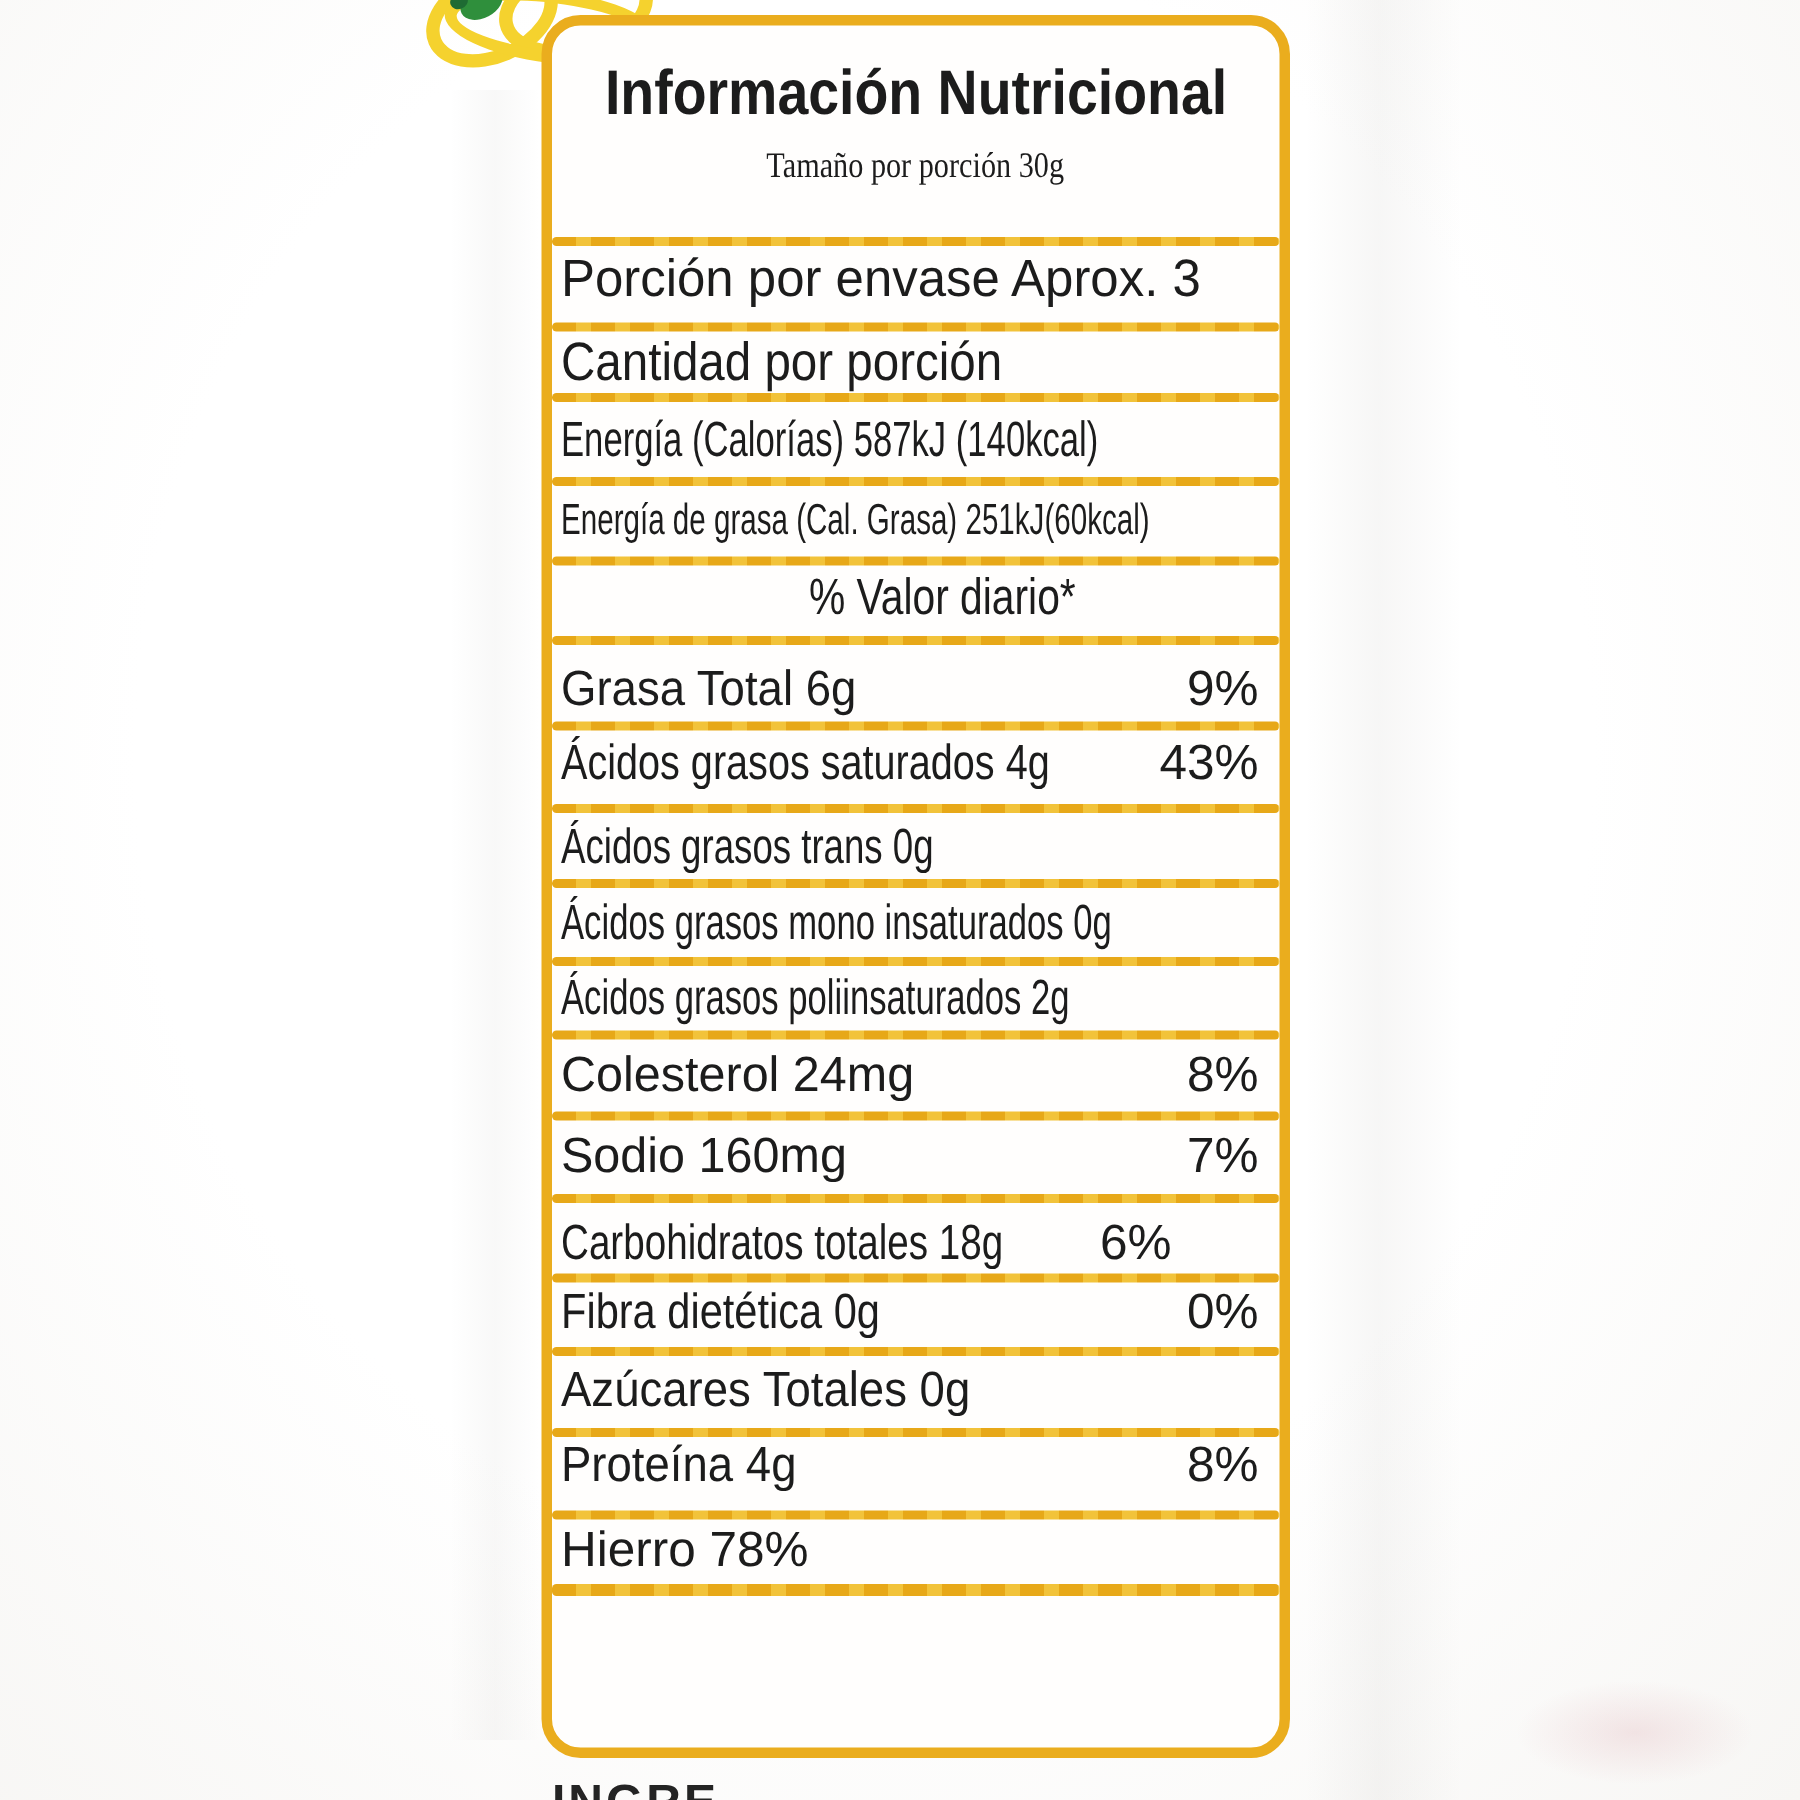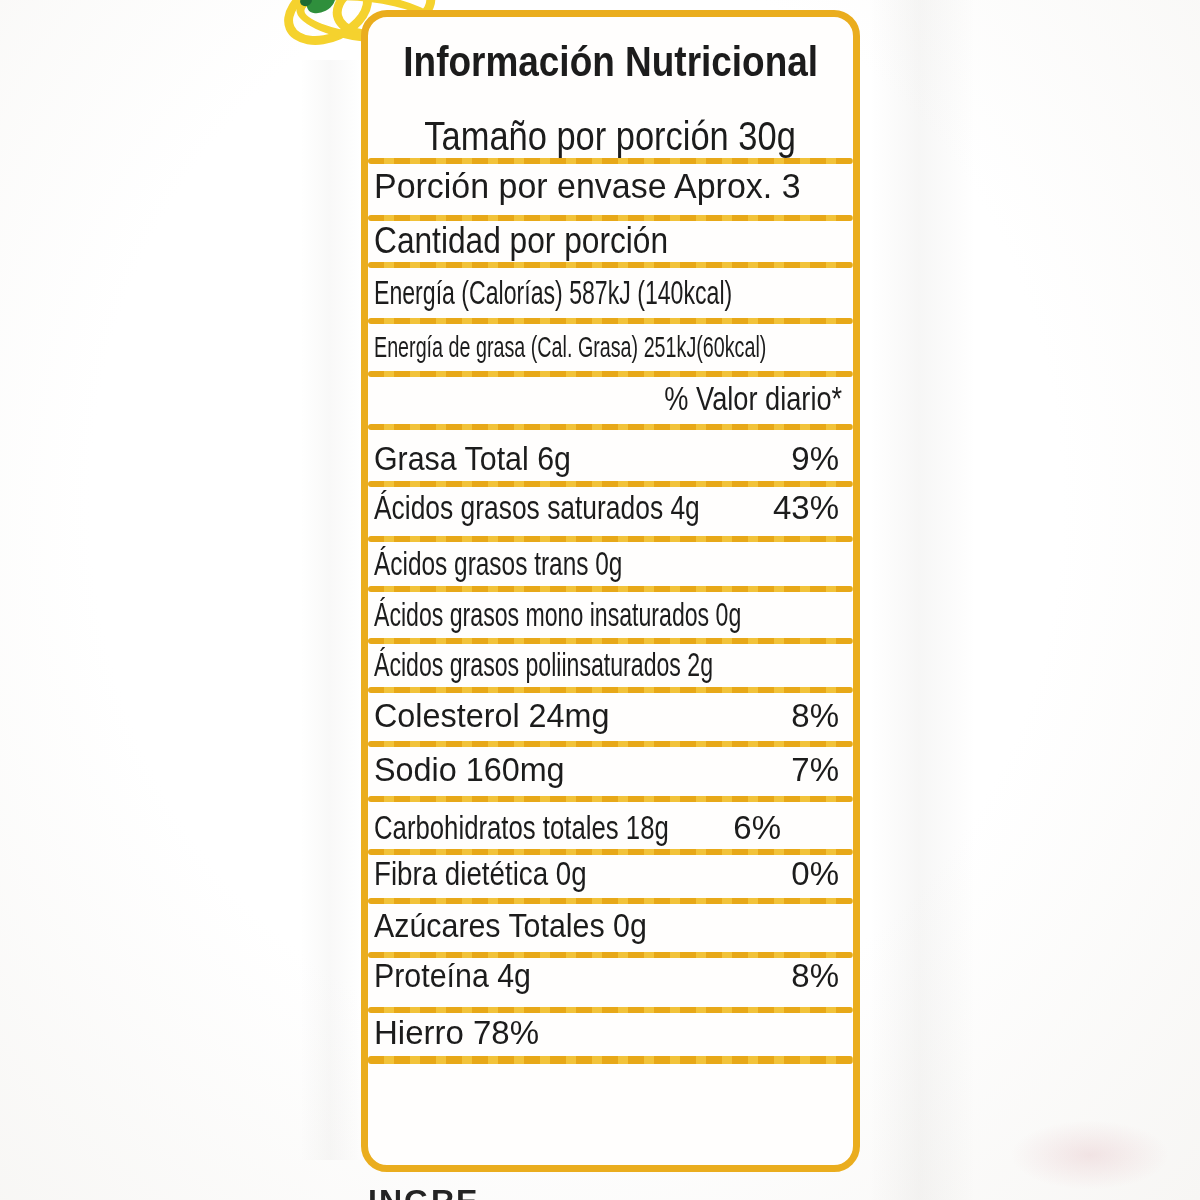--- a/index.html
+++ b/index.html
@@ -52,26 +52,26 @@
   .rgt > span{display:inline-block;transform-origin:right top;white-space:nowrap;padding-right:14px;}
 
   
   .sx100{transform:scaleX(1);} .sx98{transform:scaleX(.98);} .sx97{transform:scaleX(.97);}
   .sx92{transform:scaleX(.92);} .sx88{transform:scaleX(.88);} .sx84{transform:scaleX(.84);}
   .sx80{transform:scaleX(.80);} .sx78{transform:scaleX(.78);} .sx74{transform:scaleX(.74);}
   .sx70{transform:scaleX(.70);} .sx68{transform:scaleX(.68);}
 
   
   .t-title   {top:21px;  font-size:42px;font-weight:bold;}
-  .t-serv    {top:96px;  font-size:41px;}
+  .t-serv    {top:81px;  font-size:24px;font-family:Liberation Serif, serif;}
   .t-env     {top:149px; font-size:35px;}
   .t-cant    {top:203px; font-size:36px;}
   .t-ener    {top:257px; font-size:33px;}
   .t-energ   {top:314px; font-size:29px;}
-  .t-dv      {top:362px; font-size:34px;}
+  .t-dv      {top:362px; font-size:34px;text-align:center;}
   .r0{top:423px;font-size:33px;} .r1{top:472px;font-size:33px;}
   .r2{top:528px;font-size:33px;} .r3{top:579px;font-size:33px;}
   .r4{top:629px;font-size:33px;} .r5{top:680px;font-size:33px;}
   .r6{top:734px;font-size:33px;} .r7{top:792px;font-size:33px;}
   .r8{top:838px;font-size:33px;} .r9{top:890px;font-size:33px;}
   .r10{top:940px;font-size:33px;} .r11{top:997px;font-size:33px;}
   .t-foot{top:1060px;font-size:28px;line-height:35px;}
   .t-foot .lbl{position:static;display:block;transform-origin:left top;}
 
   .hr1{top:141px;}  .hr2{top:198px;}  .hr3{top:245px;}  .hr4{top:301px;}

